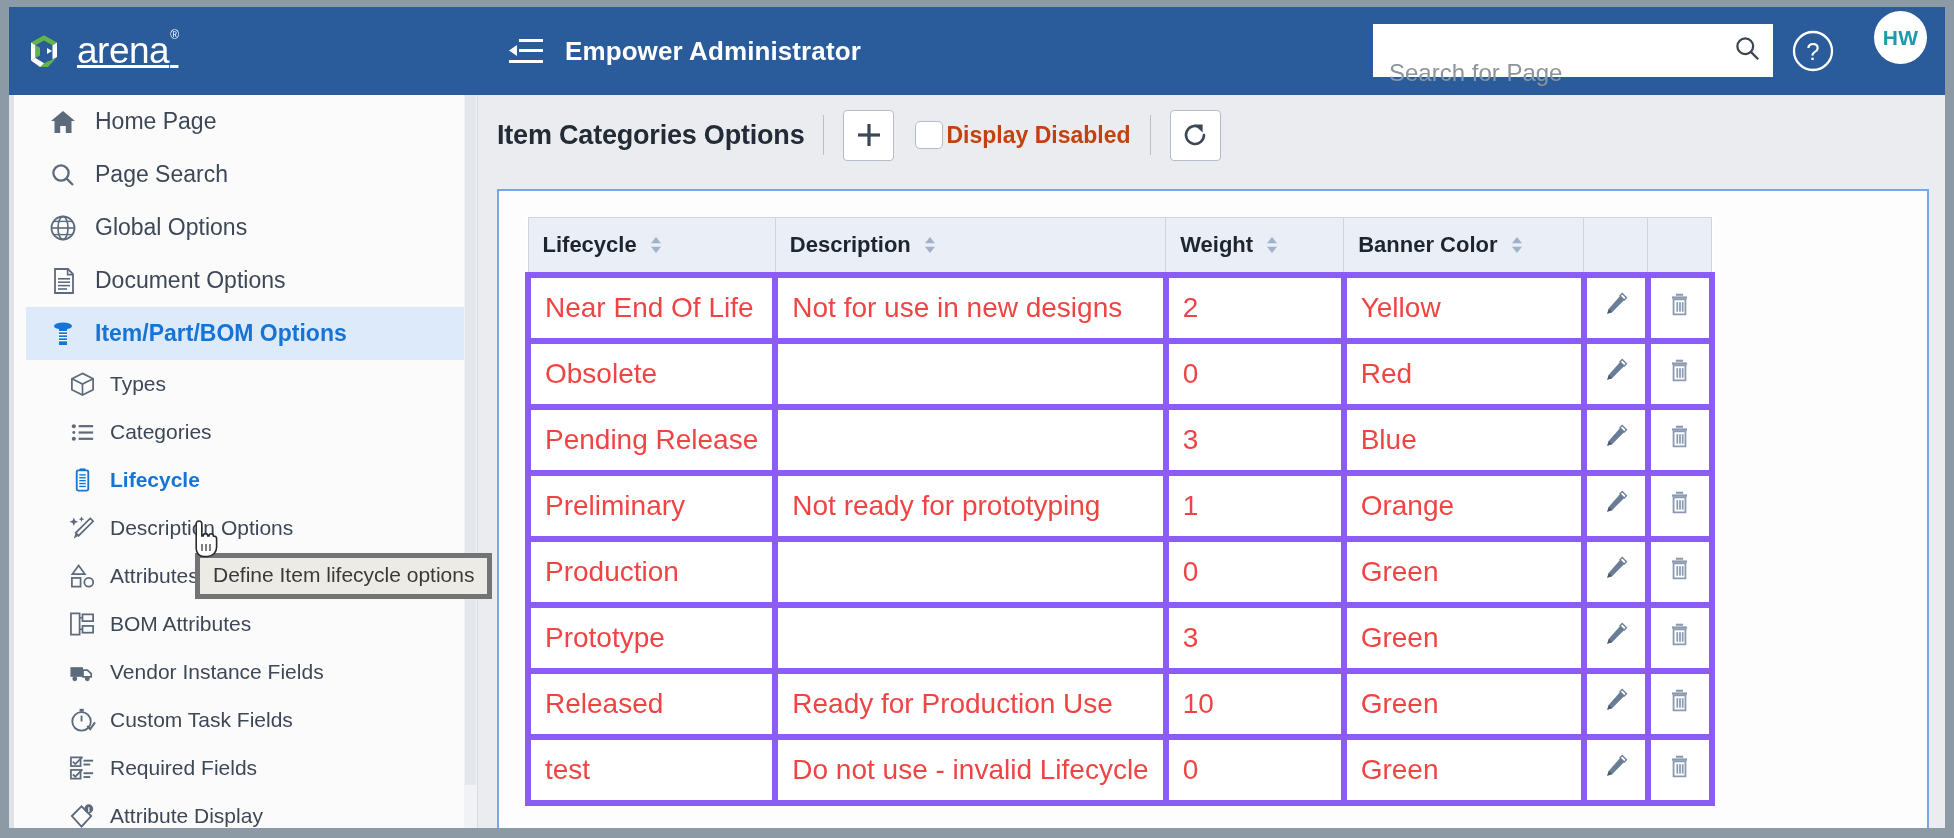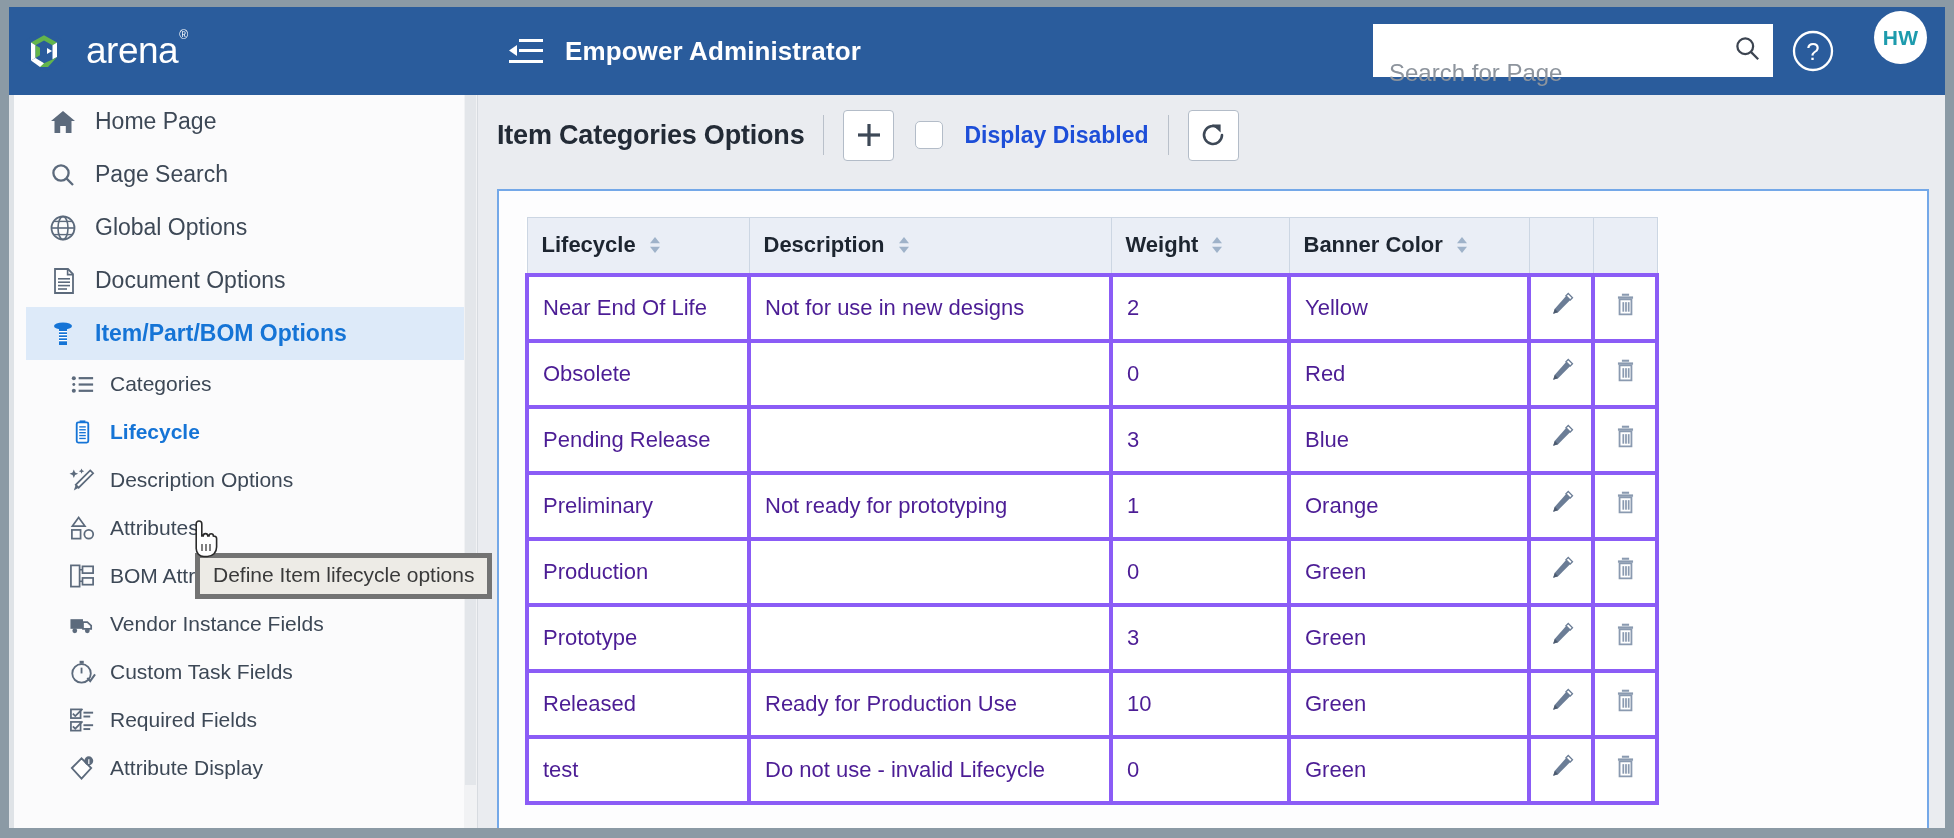--- a/index.html
+++ b/index.html
@@ -26,21 +26,21 @@
     display: flex; align-items: center;
   }
   .logo-wrap {
     display: flex; align-items: center;
     margin-left: 12px;
     width: 180px;
   }
   .logo-mark { width: 46px; height: 46px; flex: 0 0 46px; }
   .logo-word {
     color: #ffffff; font-size: 37px; letter-spacing: -0.5px;
-    margin-left: 19px; position: relative; font-weight: 400;
+    margin-left: 10px; position: relative; font-weight: 400; text-decoration: underline;
   }
   .logo-reg {
     font-size: 12px; vertical-align: super; position: relative; top: -11px;
     left: 1px;
   }
   .hamburger {
     margin-left: 308px;
     width: 34px; height: 30px;
     cursor: pointer;
     display: flex; align-items: center; justify-content: center;
@@ -139,21 +139,21 @@
     width: 51px; height: 51px; background: #fff;
     border: 1px solid #b3bcc8; border-radius: 4px;
     display: flex; align-items: center; justify-content: center;
     cursor: pointer;
   }
   .chk-wrap { display: flex; align-items: center; margin-left: 21px; cursor: pointer; }
   .chk {
     width: 28px; height: 28px; background: #fff;
     border: 1px solid #b3bcc8; border-radius: 5px;
   }
-  .chk-label { font-size: 23px; color: #1d4ed8; font-weight: bold; margin-left: 21px; }
+  .chk-label { font-size: 23px; color: #c2410c; font-weight: bold; margin-left: 3px; }
 
   .card {
     position: absolute; left: 19px; top: 94px;
     width: 1432px; height: 660px;
     background: #fdfdfe;
     border: 2px solid #74a8e8;
     border-bottom: none;
   }
   .card-inner { padding: 26px 0 0 26px; }
 
@@ -166,22 +166,22 @@
     border: 1px solid #ccd6e3;
     font-size: 22px; color: #1d2530; font-weight: bold;
     text-align: left;
     padding: 0 14px;
     height: 57px;
     white-space: nowrap;
   }
   table.grid th .thwrap { display: flex; align-items: center; }
   .sort-ico { margin-left: 12px; display: inline-flex; }
   table.grid td {
-    border: 4px solid #8b5cf6;
-    font-size: 22px; color: #4c1d95;
+    border: 6px solid #8b5cf6;
+    font-size: 28px; color: #ef4444;
     padding: 0 14px;
     height: 66px;
     background: #fff;
     white-space: nowrap;
   }
   td.act { width: 64px; text-align: center; padding: 0; cursor: pointer; }
   .col-life { width: 222px; }
   .col-desc { width: 362px; }
   .col-weight { width: 178px; }
   .col-banner { width: 240px; }
@@ -317,20 +317,30 @@
               <rect x="10" y="8" width="8" height="17" fill="#1574d6"></rect>
               <g fill="#ffffff">
                 <rect x="10" y="11" width="8" height="1.3"></rect>
                 <rect x="10" y="14" width="8" height="1.3"></rect>
                 <rect x="10" y="17" width="8" height="1.3"></rect>
                 <rect x="10" y="20" width="8" height="1.3"></rect>
               </g>
             </svg>
           </span>
           <span>Item/Part/BOM Options</span>
+        </div>
+        <div class="nav-item sub">
+          <span class="ico">
+            <svg viewBox="0 0 28 28" width="28" height="28">
+              <path d="M14,3 L25,8.5 L25,20 L14,25.5 L3,20 L3,8.5 Z" fill="none" stroke="#5c6a7c" stroke-width="1.8"></path>
+              <path d="M3,8.5 L14,14 L25,8.5" fill="none" stroke="#5c6a7c" stroke-width="1.7"></path>
+              <line x1="14" y1="14" x2="14" y2="25.5" stroke="#5c6a7c" stroke-width="1.7"></line>
+            </svg>
+          </span>
+          <span>Types</span>
         </div>
         <div class="nav-item sub">
           <span class="ico">
             <svg viewBox="0 0 28 28" width="28" height="28">
               <g fill="#5c6a7c">
                 <circle cx="5" cy="8" r="2.1"></circle>
                 <circle cx="5" cy="14.5" r="1.5"></circle>
                 <circle cx="5" cy="21" r="2.1"></circle>
                 <rect x="10" y="6.8" width="15" height="2.3"></rect>
                 <rect x="10" y="13.4" width="15" height="2.3"></rect>

